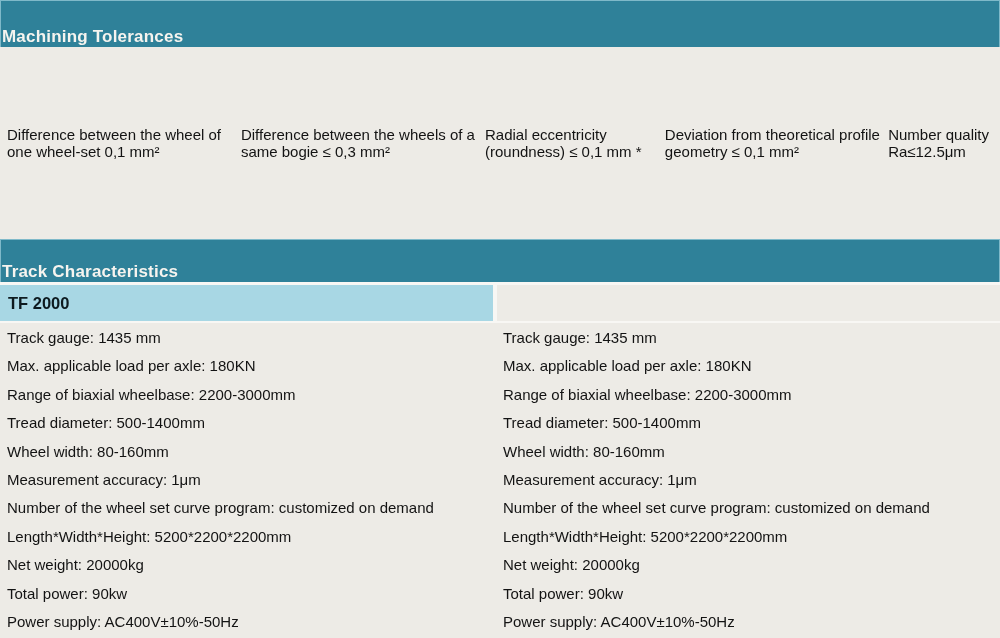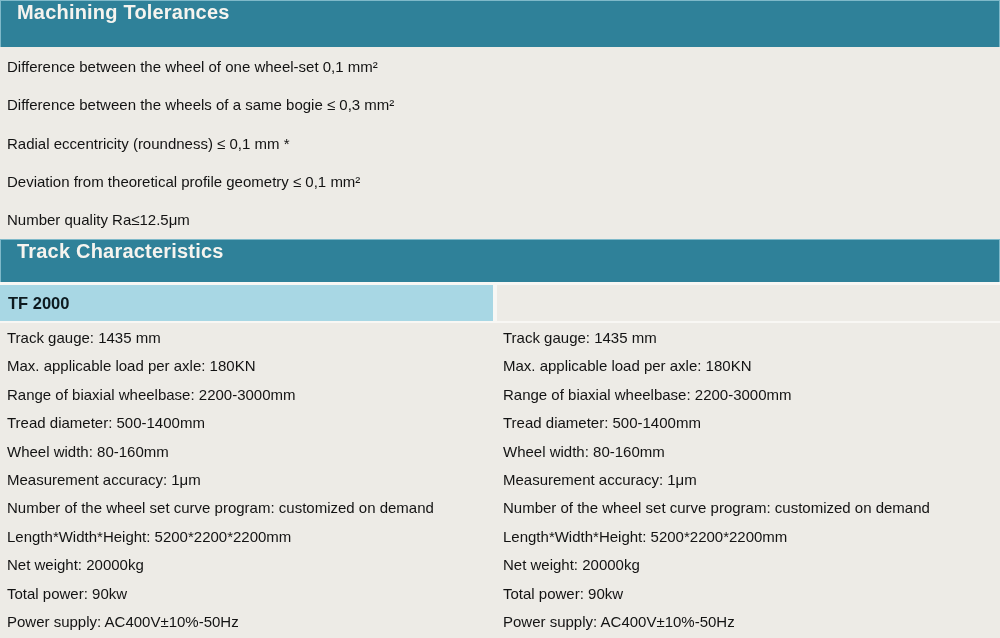--- a/index.html
+++ b/index.html
@@ -26,35 +26,35 @@
     overflow: hidden;
     display: flex;
     flex-direction: column;
   }
   .bar {
     background: var(--teal);
     border-top: 1px solid var(--teal-edge);
     border-left: 1px solid var(--teal-edge);
     border-right: 1px solid var(--teal-edge);
     display: flex;
-    align-items: flex-start;
-    padding-left: 16px;
+    align-items: flex-end;
+    padding-left: 1px;
     color: var(--header-text);
     font-weight: bold;
-    font-size: 20px;
+    font-size: 17px;
     letter-spacing: 0.2px;
     flex: 0 0 auto;
   }
   .bar-tolerances { height: 47px; }
   .bar-characteristics { height: 43px; }
   .tol-body {
     height: 192px;
     flex: 0 0 auto;
     display: flex;
-    flex-direction: column;
+    flex-direction: row;
   }
   .tol-row {
     flex: 1 1 auto;
     display: flex;
     align-items: center;
     padding-left: 7px;
     font-size: 15px;
   }
   .sep { background: var(--sep); flex: 0 0 auto; }
   .sep-top { height: 3px; }

